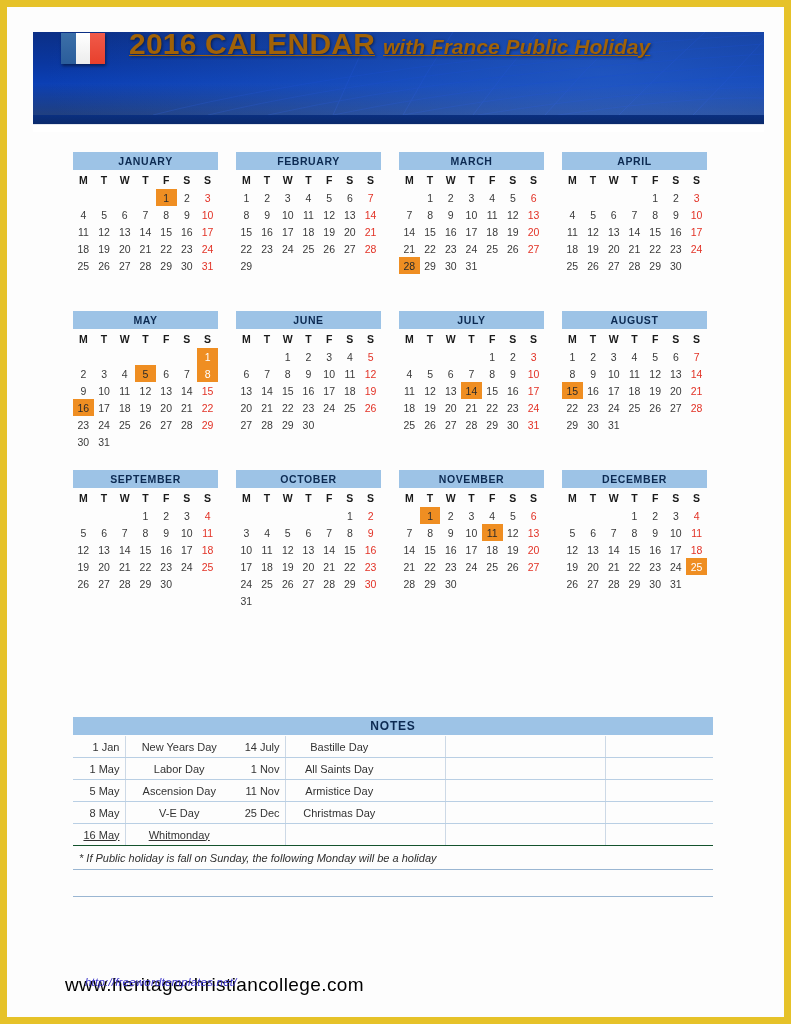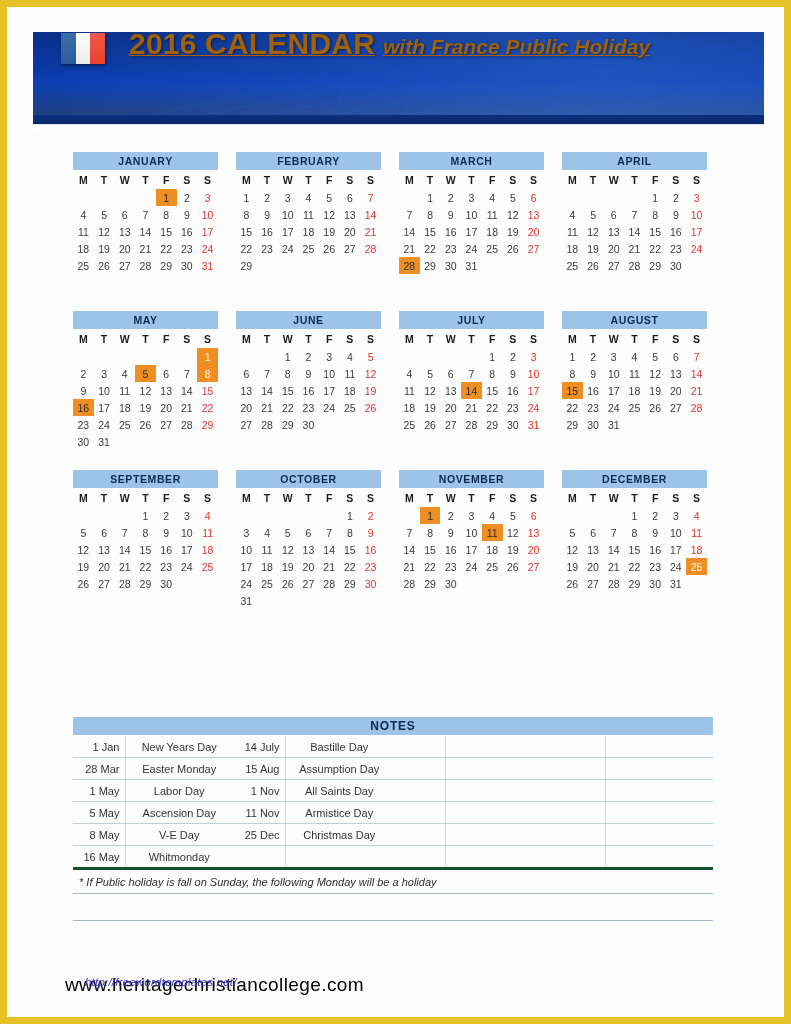--- a/index.html
+++ b/index.html
@@ -188,21 +188,21 @@
   td.nd {
     width: 52px;
     text-align: right;
     border-right: 1px solid #cdd9e6;
     padding-right: 5px;
   }
   td.nn {
     text-align: center;
     padding-left: 6px;
   }
-  tr.last-row td { border-bottom: 3px solid #14532d; }
+  tr.last-row td { border-bottom: 1px solid #14532d; text-decoration: underline; }
   #notes-foot {
     font-size: 11px;
     font-style: italic;
     color: #2e2e2e;
     padding: 6px 4px 5px 6px;
     border-bottom: 1px solid #9ab6d2;
   }
   #notes-tail {
     height: 26px;
     border-bottom: 1px solid #9ab6d2;
@@ -1157,30 +1157,20 @@
             <col style="width:108px">
           <col style="width:52px">
             <col style="width:108px">
         </colgroup>
         <tbody id="notes-body">
             <tr>
               <td class="nd">1 Jan</td>
               <td class="nn">New Years Day</td>
               <td class="nd">14 July</td>
               <td class="nn">Bastille Day</td>
-              <td class="nd"></td>
-              <td class="nn"></td>
-              <td class="nd"></td>
-              <td class="nn"></td>
-            </tr>
-            <tr>
-              <td class="nd">28 Mar</td>
-              <td class="nn">Easter Monday</td>
-              <td class="nd">15 Aug</td>
-              <td class="nn">Assumption Day</td>
               <td class="nd"></td>
               <td class="nn"></td>
               <td class="nd"></td>
               <td class="nn"></td>
             </tr>
             <tr>
               <td class="nd">1 May</td>
               <td class="nn">Labor Day</td>
               <td class="nd">1 Nov</td>
               <td class="nn">All Saints Day</td>

